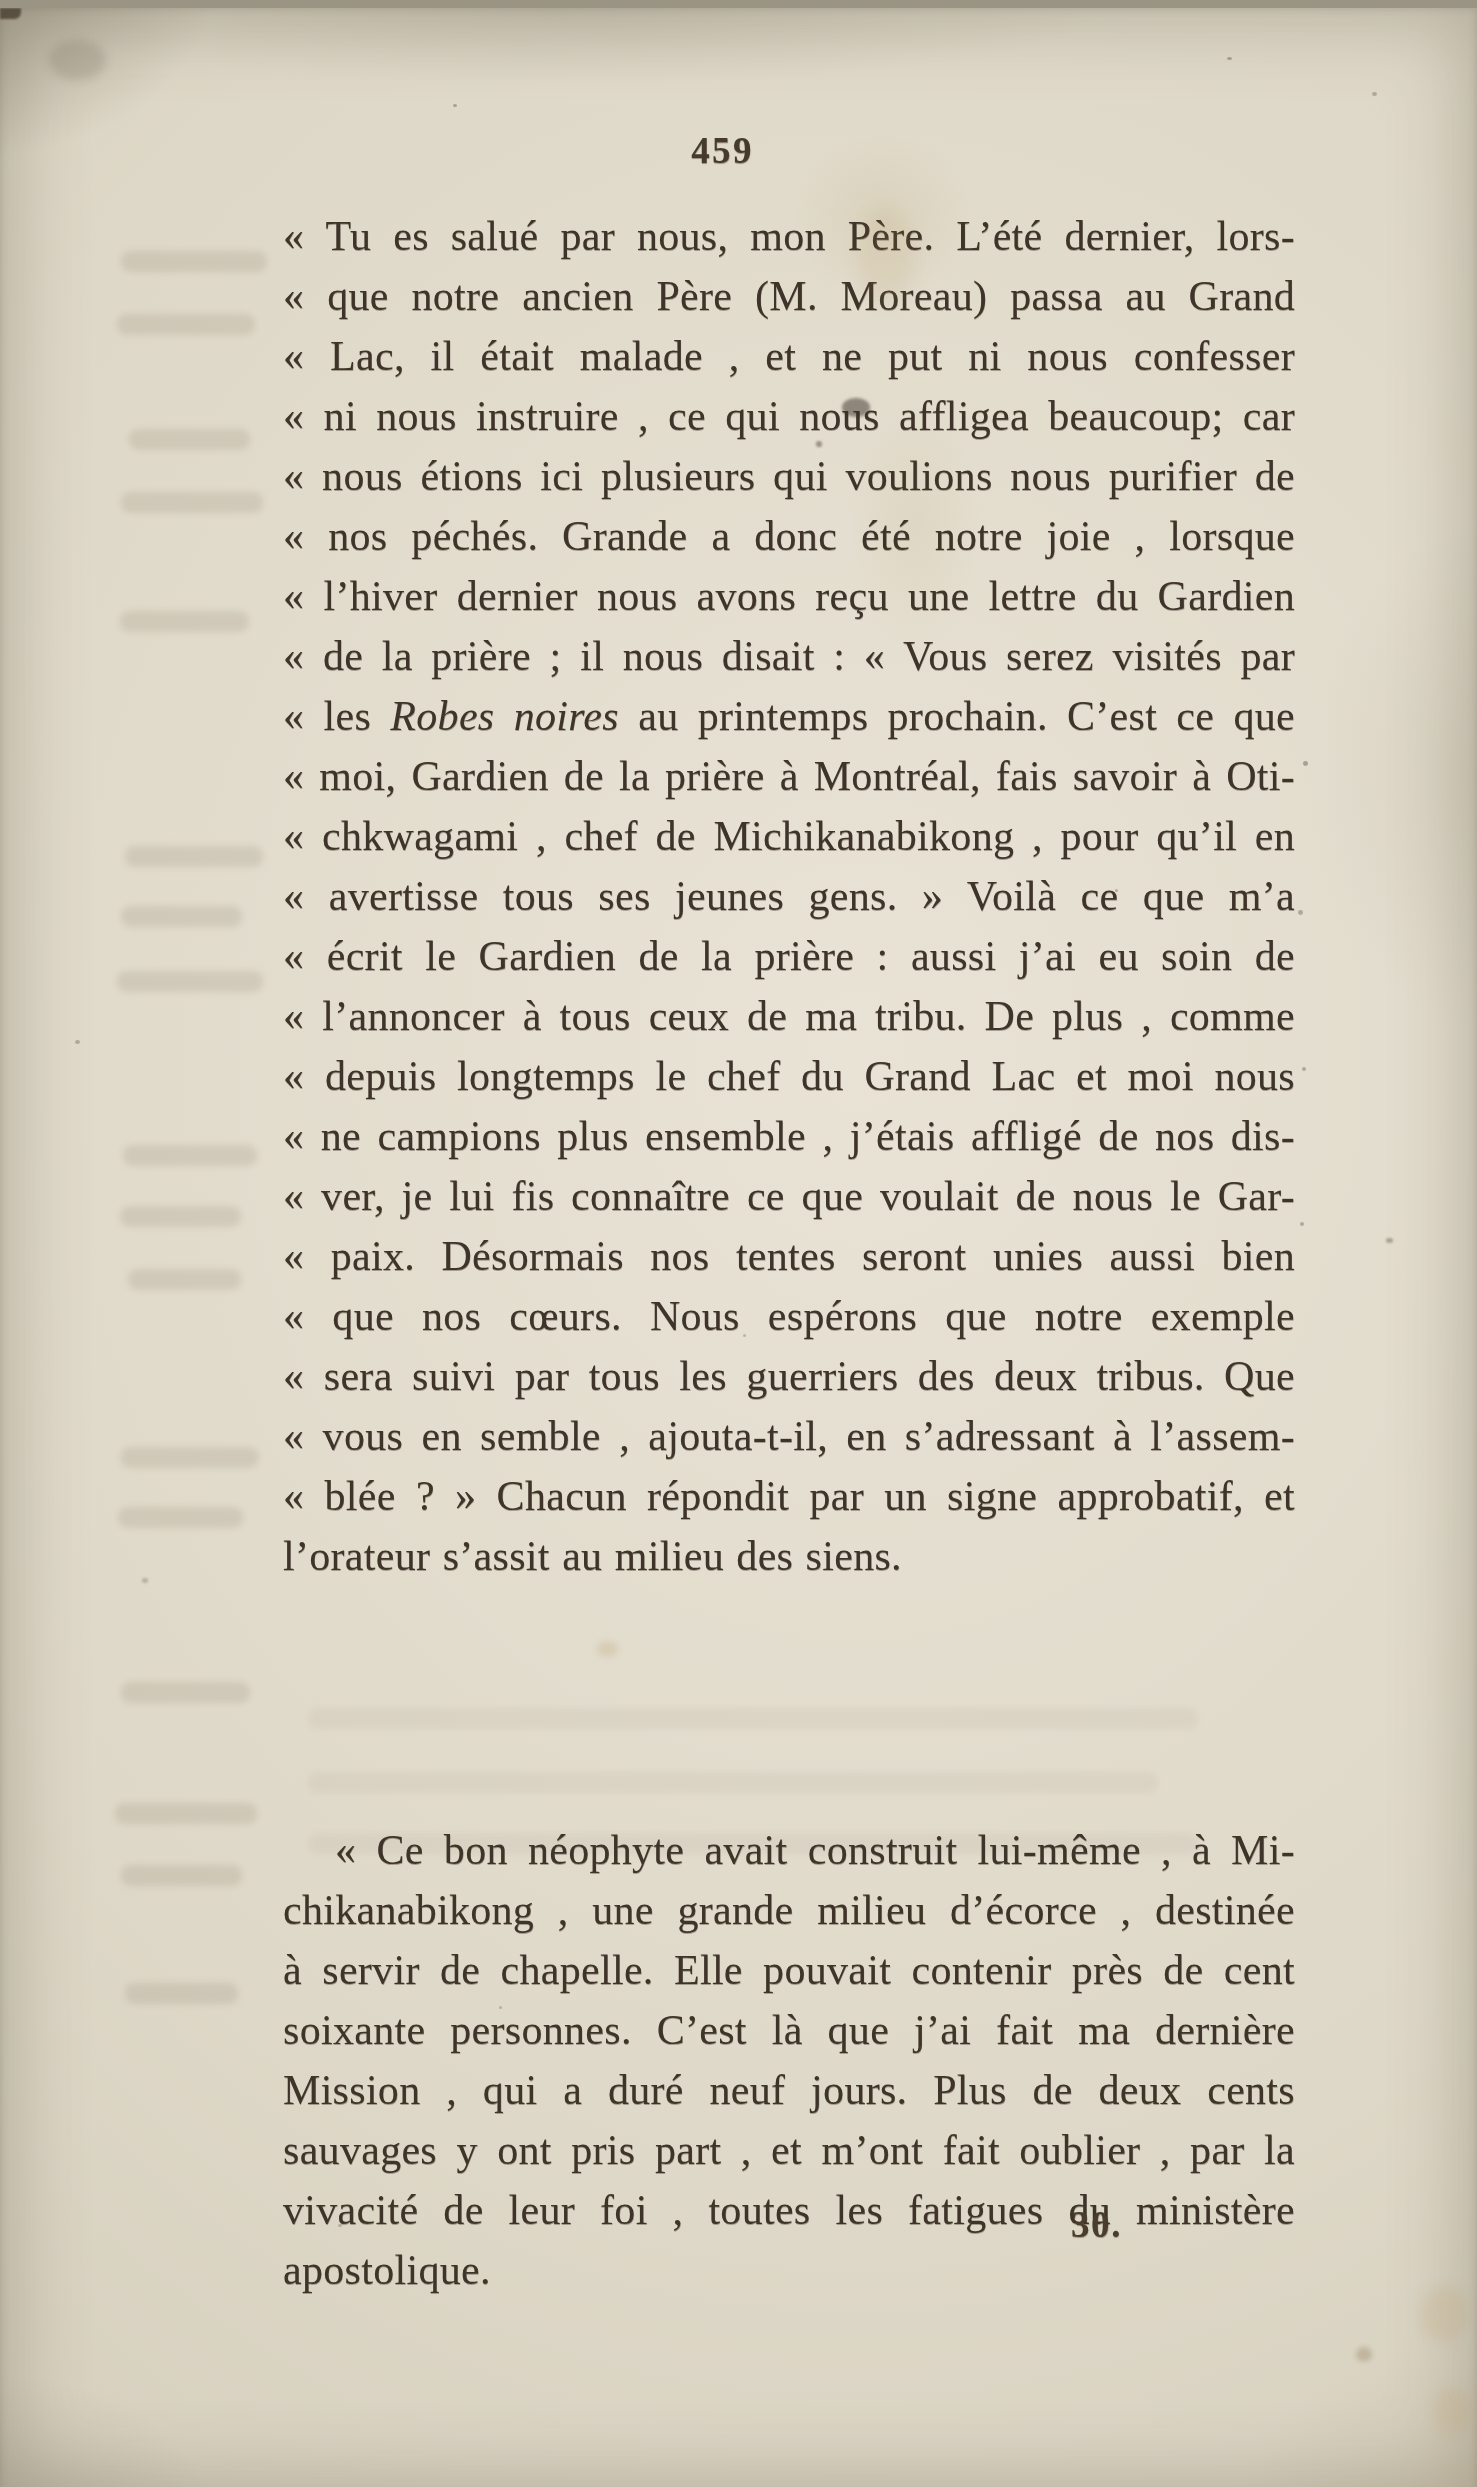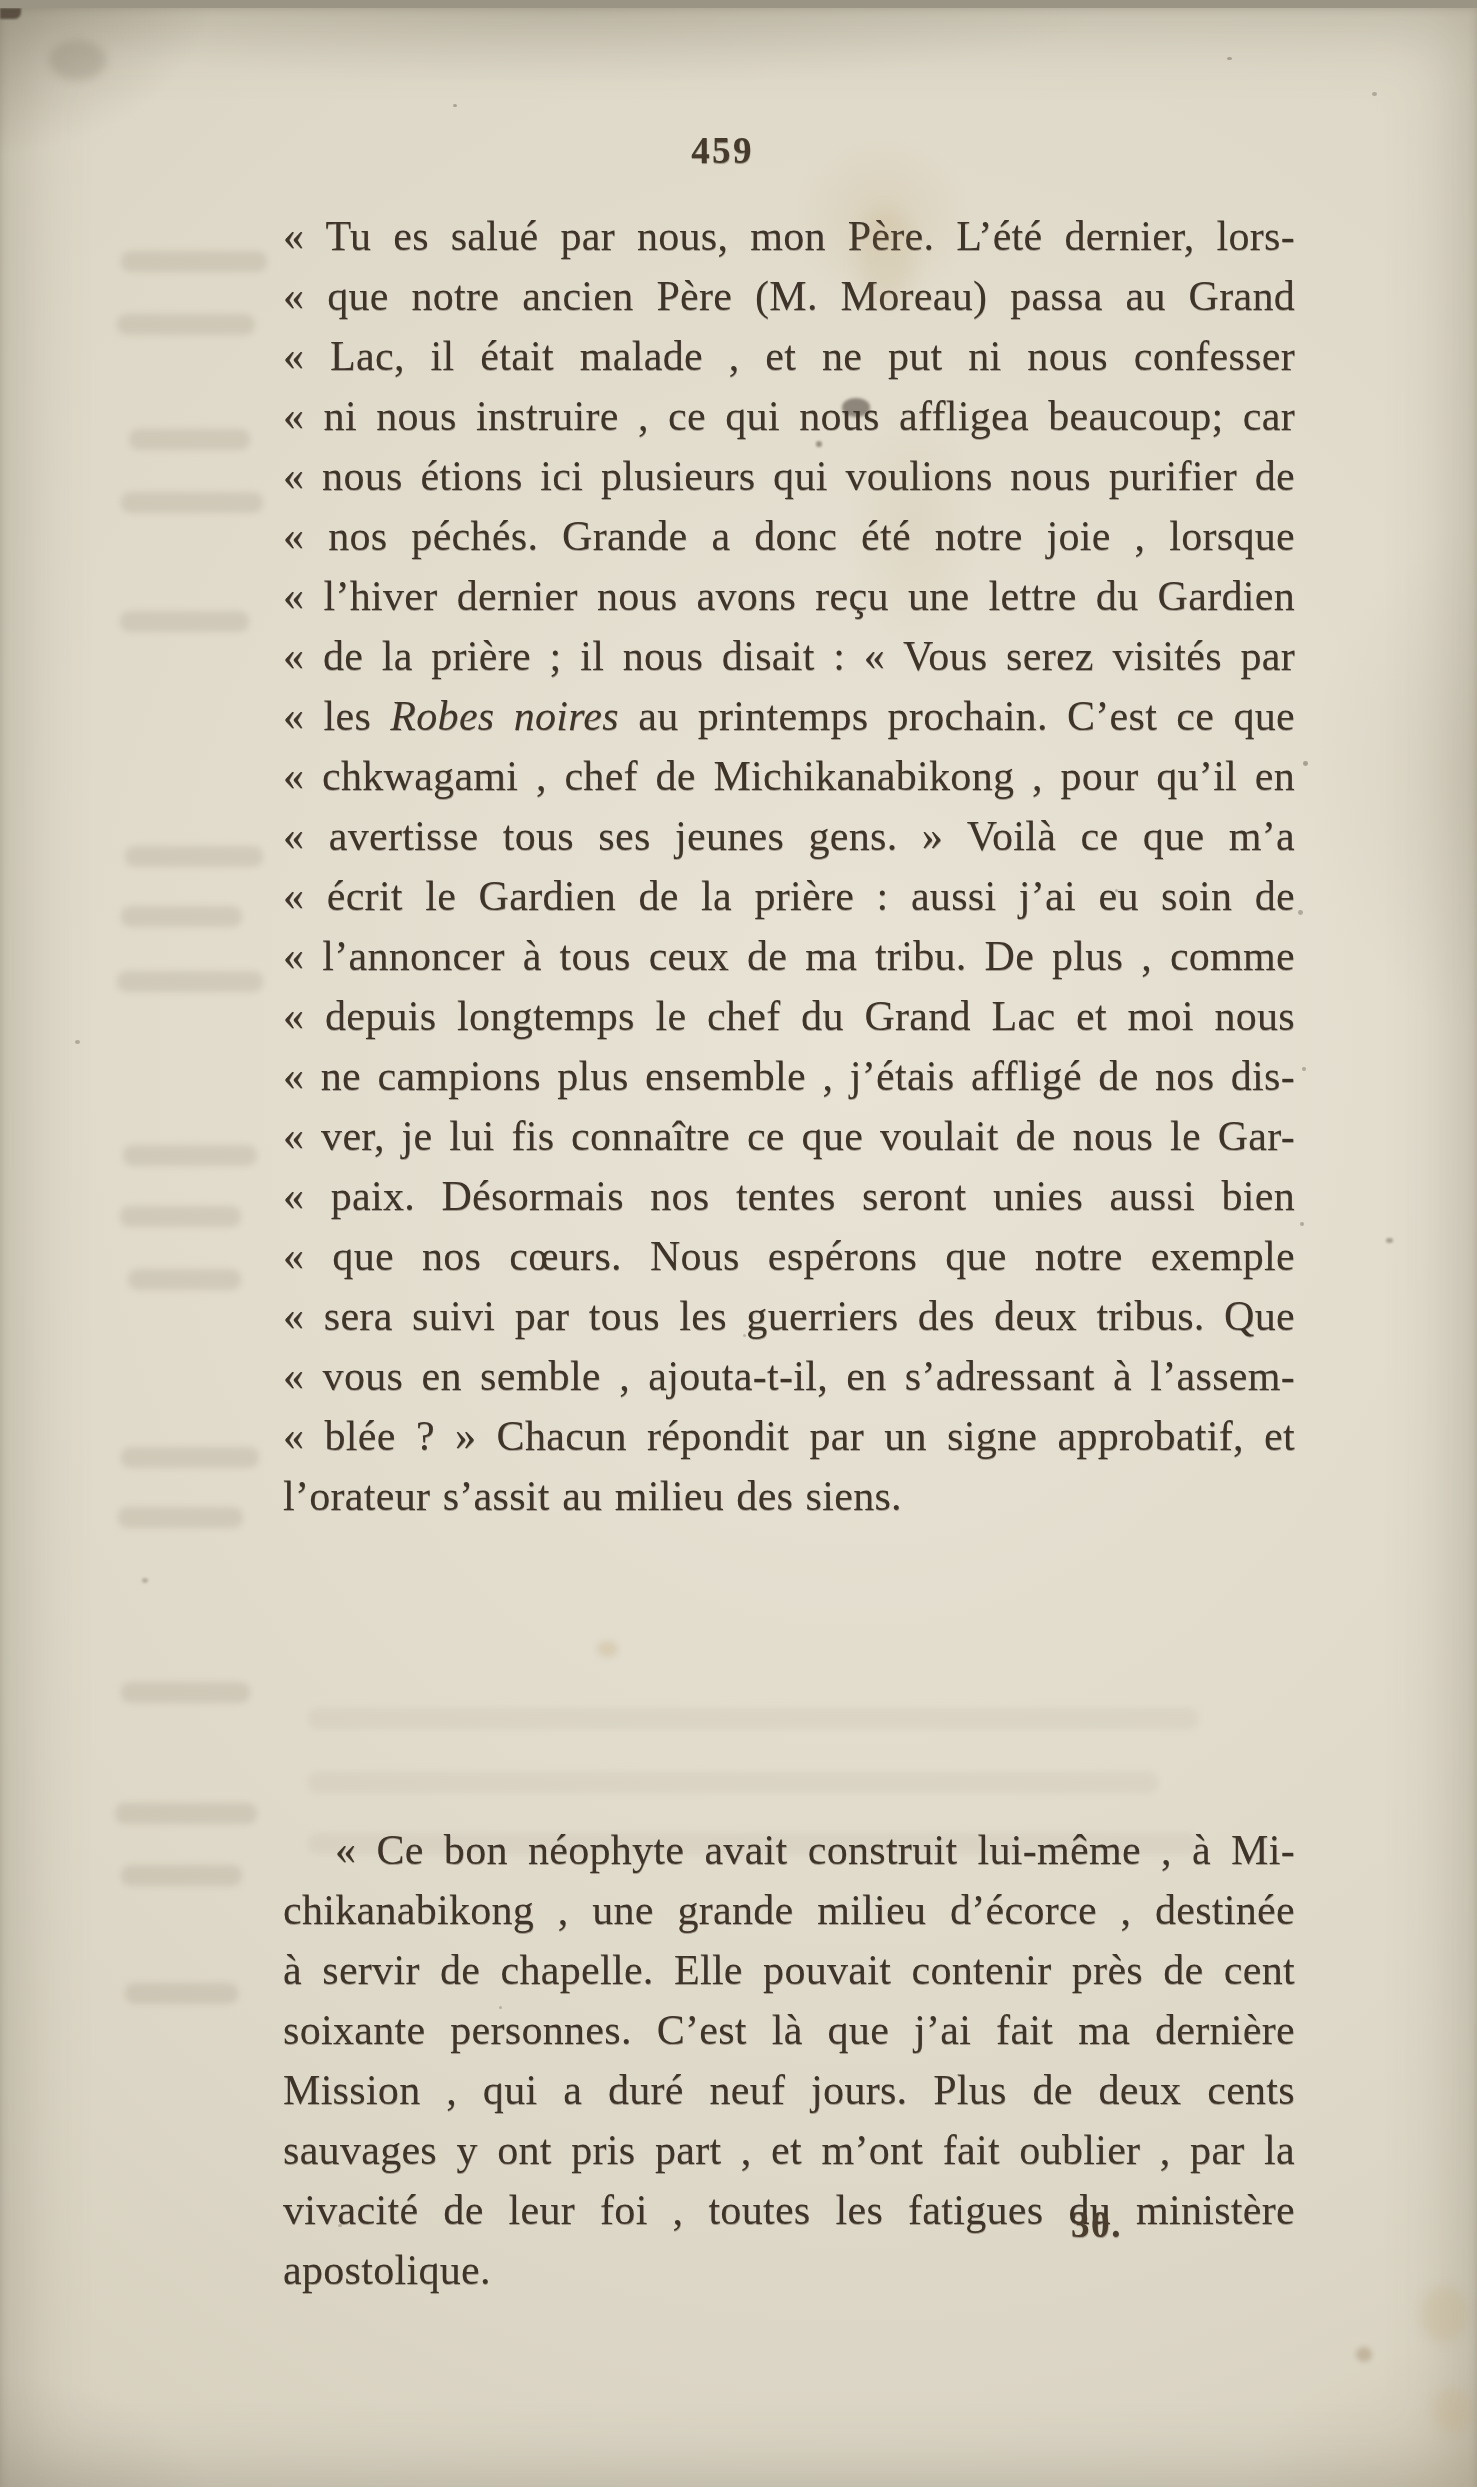--- a/index.html
+++ b/index.html
@@ -95,20 +95,21 @@
   <div id="para1" class="textblock">
       <div class="line"><span>« Tu es salué par nous, mon Père. L’été dernier, lors-</span></div>
       <div class="line"><span>« que notre ancien Père (M. Moreau) passa au Grand</span></div>
       <div class="line"><span>« Lac, il était malade , et ne put ni nous confesser</span></div>
       <div class="line"><span>« ni nous instruire , ce qui nous affligea beaucoup; car</span></div>
       <div class="line"><span>« nous étions ici plusieurs qui voulions nous purifier de</span></div>
       <div class="line"><span>« nos péchés. Grande a donc été notre joie , lorsque</span></div>
       <div class="line"><span>« l’hiver dernier nous avons reçu une lettre du Gardien</span></div>
       <div class="line"><span>« de la prière ; il nous disait : « Vous serez visités par</span></div>
       <div class="line"><span>« les </span><span class="it">Robes noires</span><span> au printemps prochain. C’est ce que</span></div>
+      <div class="line"><span>« moi, Gardien de la prière à Montréal, fais savoir à Oti-</span></div>
       <div class="line"><span>« chkwagami , chef de Michikanabikong , pour qu’il en</span></div>
       <div class="line"><span>« avertisse tous ses jeunes gens. » Voilà ce que m’a</span></div>
       <div class="line"><span>« écrit le Gardien de la prière : aussi j’ai eu soin de</span></div>
       <div class="line"><span>« l’annoncer à tous ceux de ma tribu. De plus , comme</span></div>
       <div class="line"><span>« depuis longtemps le chef du Grand Lac et moi nous</span></div>
       <div class="line"><span>« ne campions plus ensemble , j’étais affligé de nos dis-</span></div>
       <div class="line"><span>« ver, je lui fis connaître ce que voulait de nous le Gar-</span></div>
       <div class="line"><span>« paix. Désormais nos tentes seront unies aussi bien</span></div>
       <div class="line"><span>« que nos cœurs. Nous espérons que notre exemple</span></div>
       <div class="line"><span>« sera suivi par tous les guerriers des deux tribus. Que</span></div>

